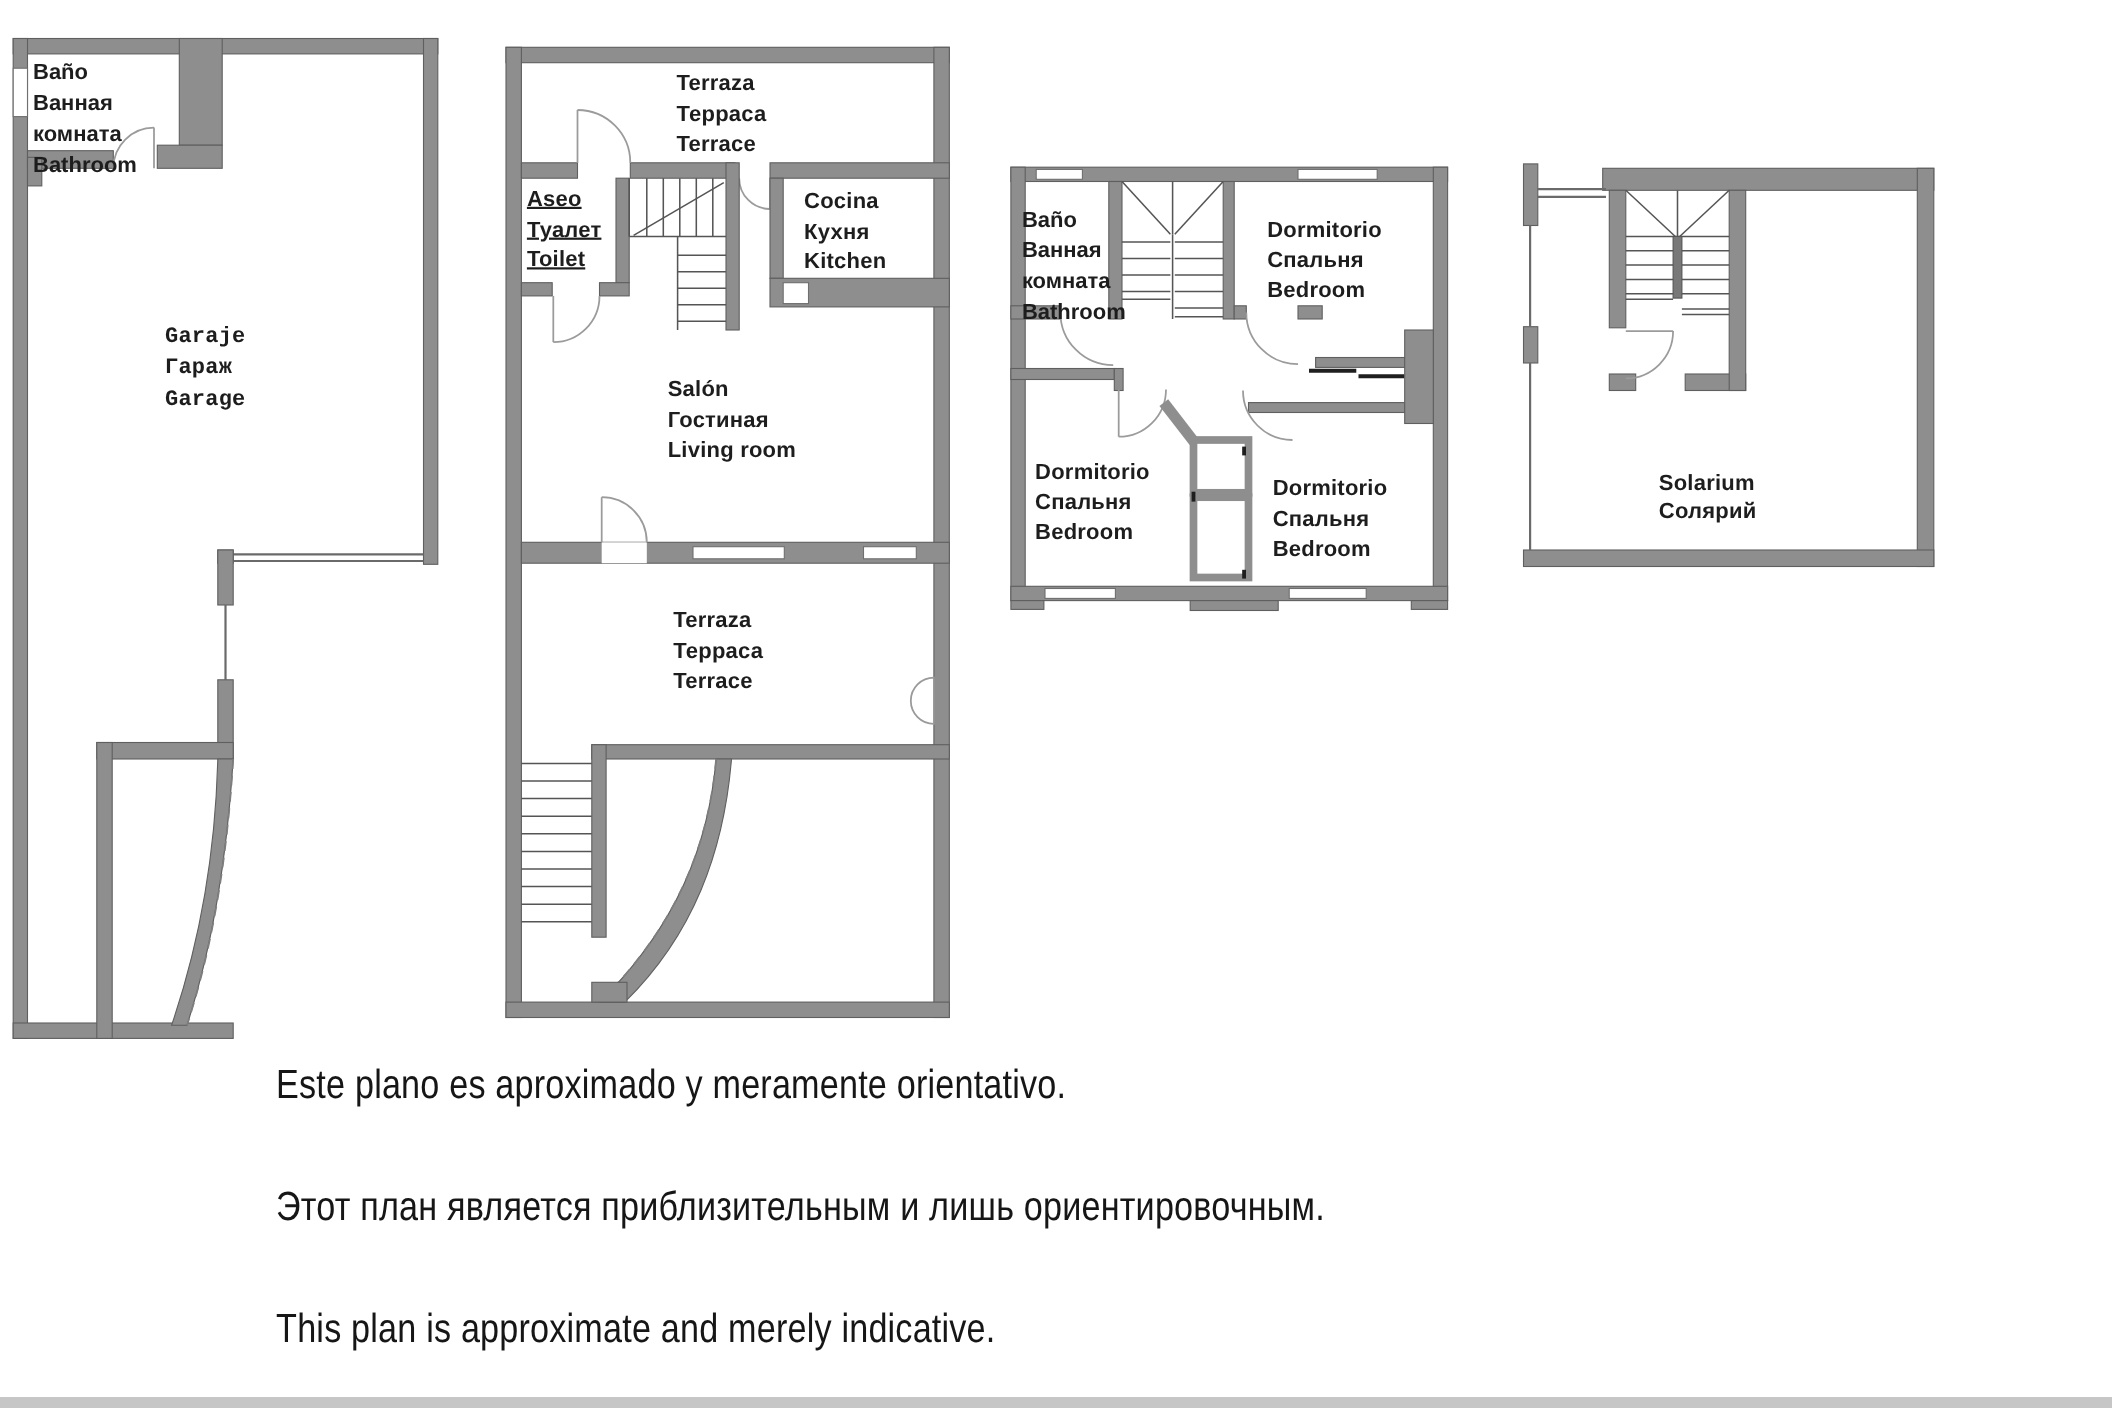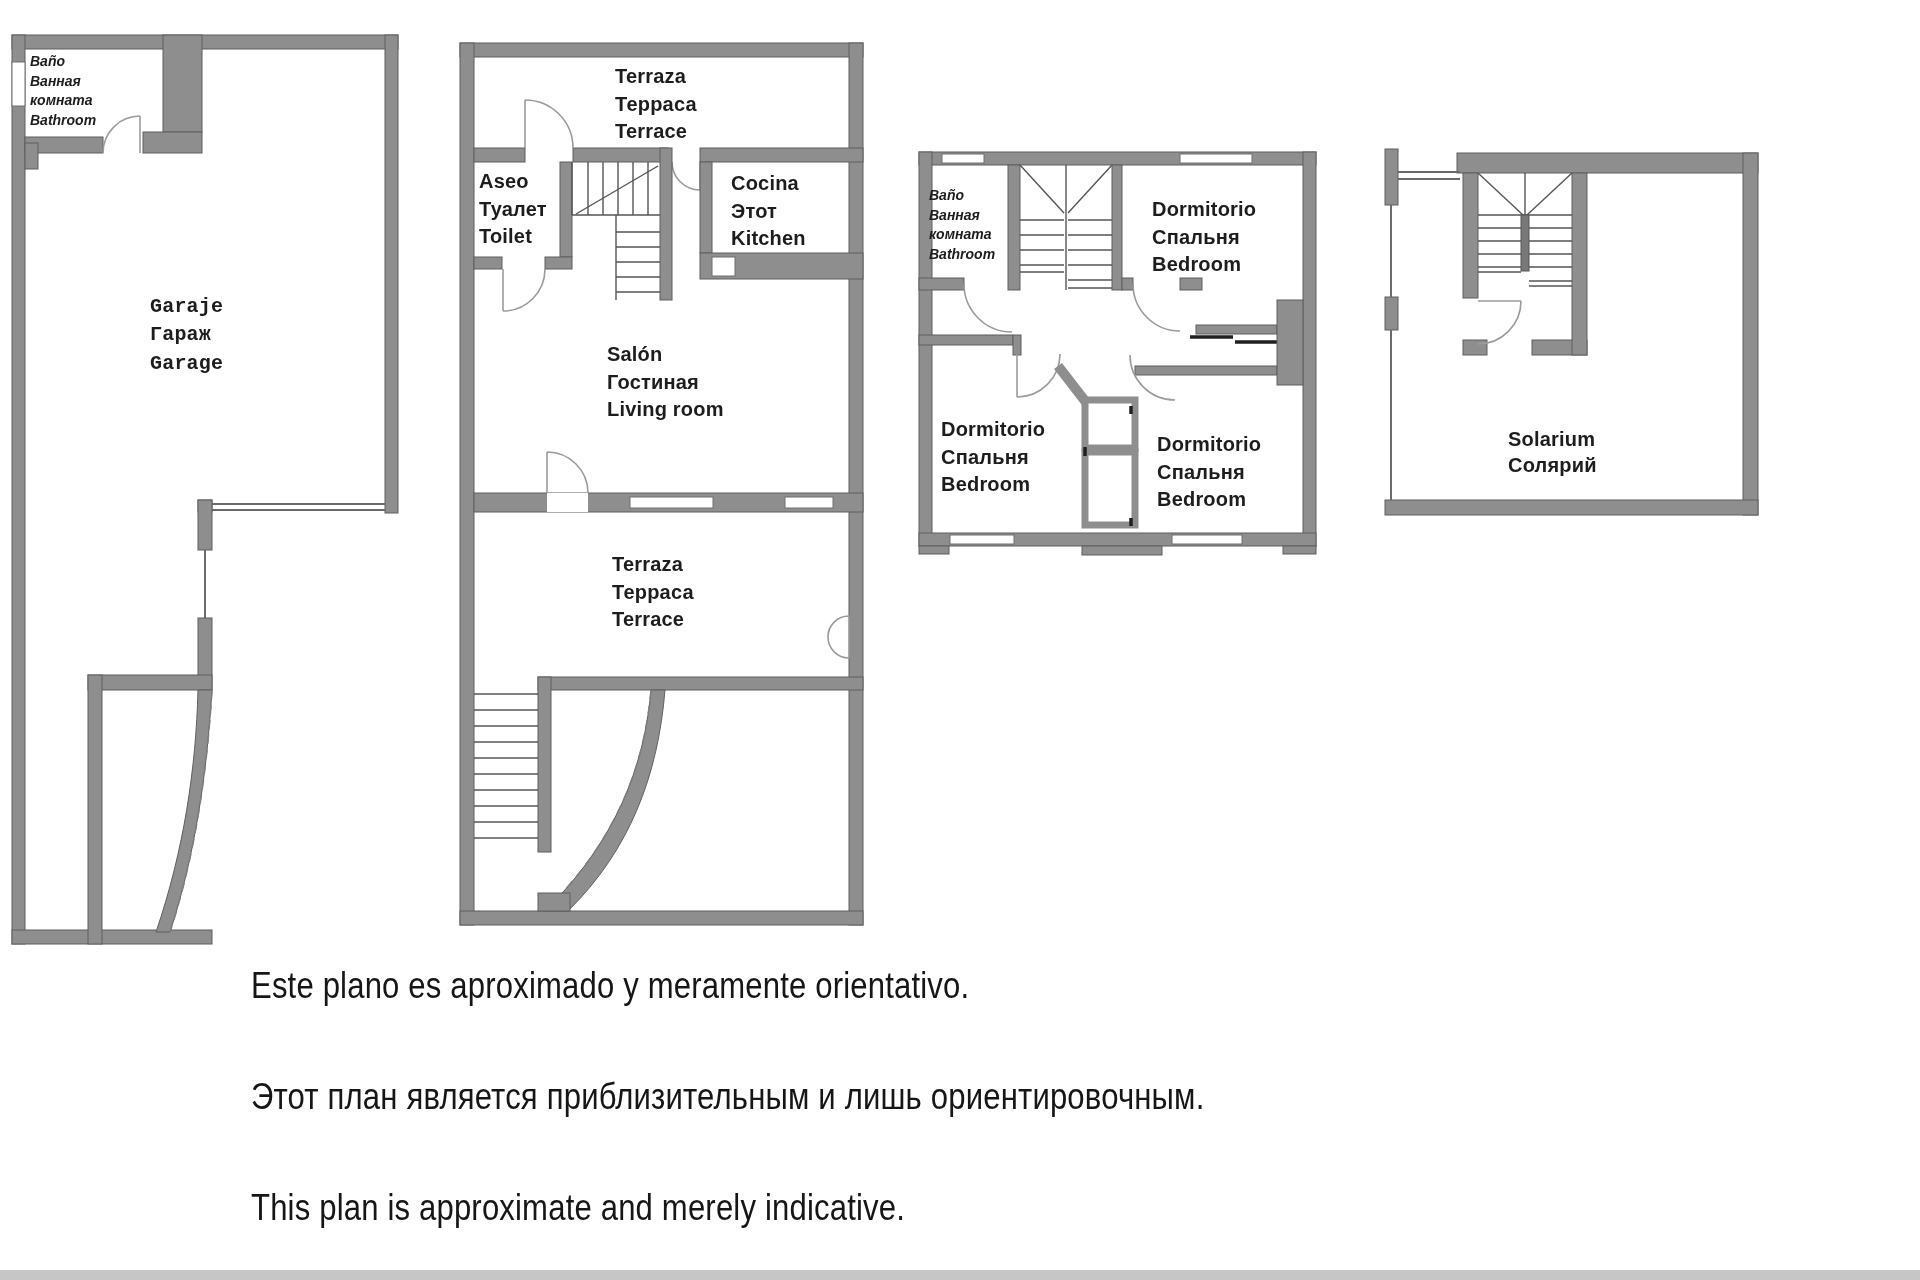--- a/index.html
+++ b/index.html
@@ -18,21 +18,21 @@
   .door{ stroke:#9b9b9b; stroke-width:1.6; fill:none; }
   .dash{ stroke:#7e7e7e; stroke-width:1.6; fill:none; stroke-dasharray:9 6; }
   .dk  { stroke:#1f1f1f; stroke-width:3.5; fill:none; }
   .diag{ stroke:#8e8e8e; stroke-width:10;  fill:none; }
   .wb  { fill:#ffffff; stroke:#8e8e8e; stroke-width:7; }
   
   .room-label{
     position:absolute;white-space:pre-line;font-weight:bold;color:#1d1d1d;
     font-size:20px;line-height:1.38;letter-spacing:.2px;
   }
-  .room-label.small{font-size:14px;line-height:1.4;letter-spacing:0;font-style:italic;}
+  .room-label.small{font-size:20px;line-height:1.4;letter-spacing:0;}
   .room-label.garage{font-size:20px;line-height:1.42;font-family:Liberation Mono, monospace;}
   .room-label.solar{font-size:20px;line-height:1.3;}
   .footnote{
     position:absolute;left:251px;font-size:37px;color:#161616;font-weight:400;
     white-space:nowrap;transform:scaleX(0.84);transform-origin:left top;
     letter-spacing:.2px;
   }
   .bottom-bar{position:absolute;left:0;top:1270px;width:1920px;height:10px;background:#c6c6c6;}
 </style>
 </head>
@@ -234,25 +234,25 @@
 <div class="room-label small" style="left:30px;  top:52px;">Baño
 Ванная
 комната
 Bathroom</div>
 <div class="room-label garage" style="left:150px; top:293px;">Garaje
 Гараж
 Garage</div>
 <div class="room-label" style="left:615px; top:63px;">Terraza
 Терраса
 Terrace</div>
-<div class="room-label" style="left:479px; top:168px;">Aseo
+<div class="room-label" style="left:479px; top:168px;text-decoration:underline;">Aseo
 Туалет
 Toilet</div>
 <div class="room-label" style="left:731px; top:170px;">Cocina
-Этот
+Кухня
 Kitchen</div>
 <div class="room-label" style="left:607px; top:341px;">Salón
 Гостиная
 Living room</div>
 <div class="room-label" style="left:612px; top:551px;">Terraza
 Терраса
 Terrace</div>
 <div class="room-label small" style="left:929px; top:186px;">Baño
 Ванная
 комната

